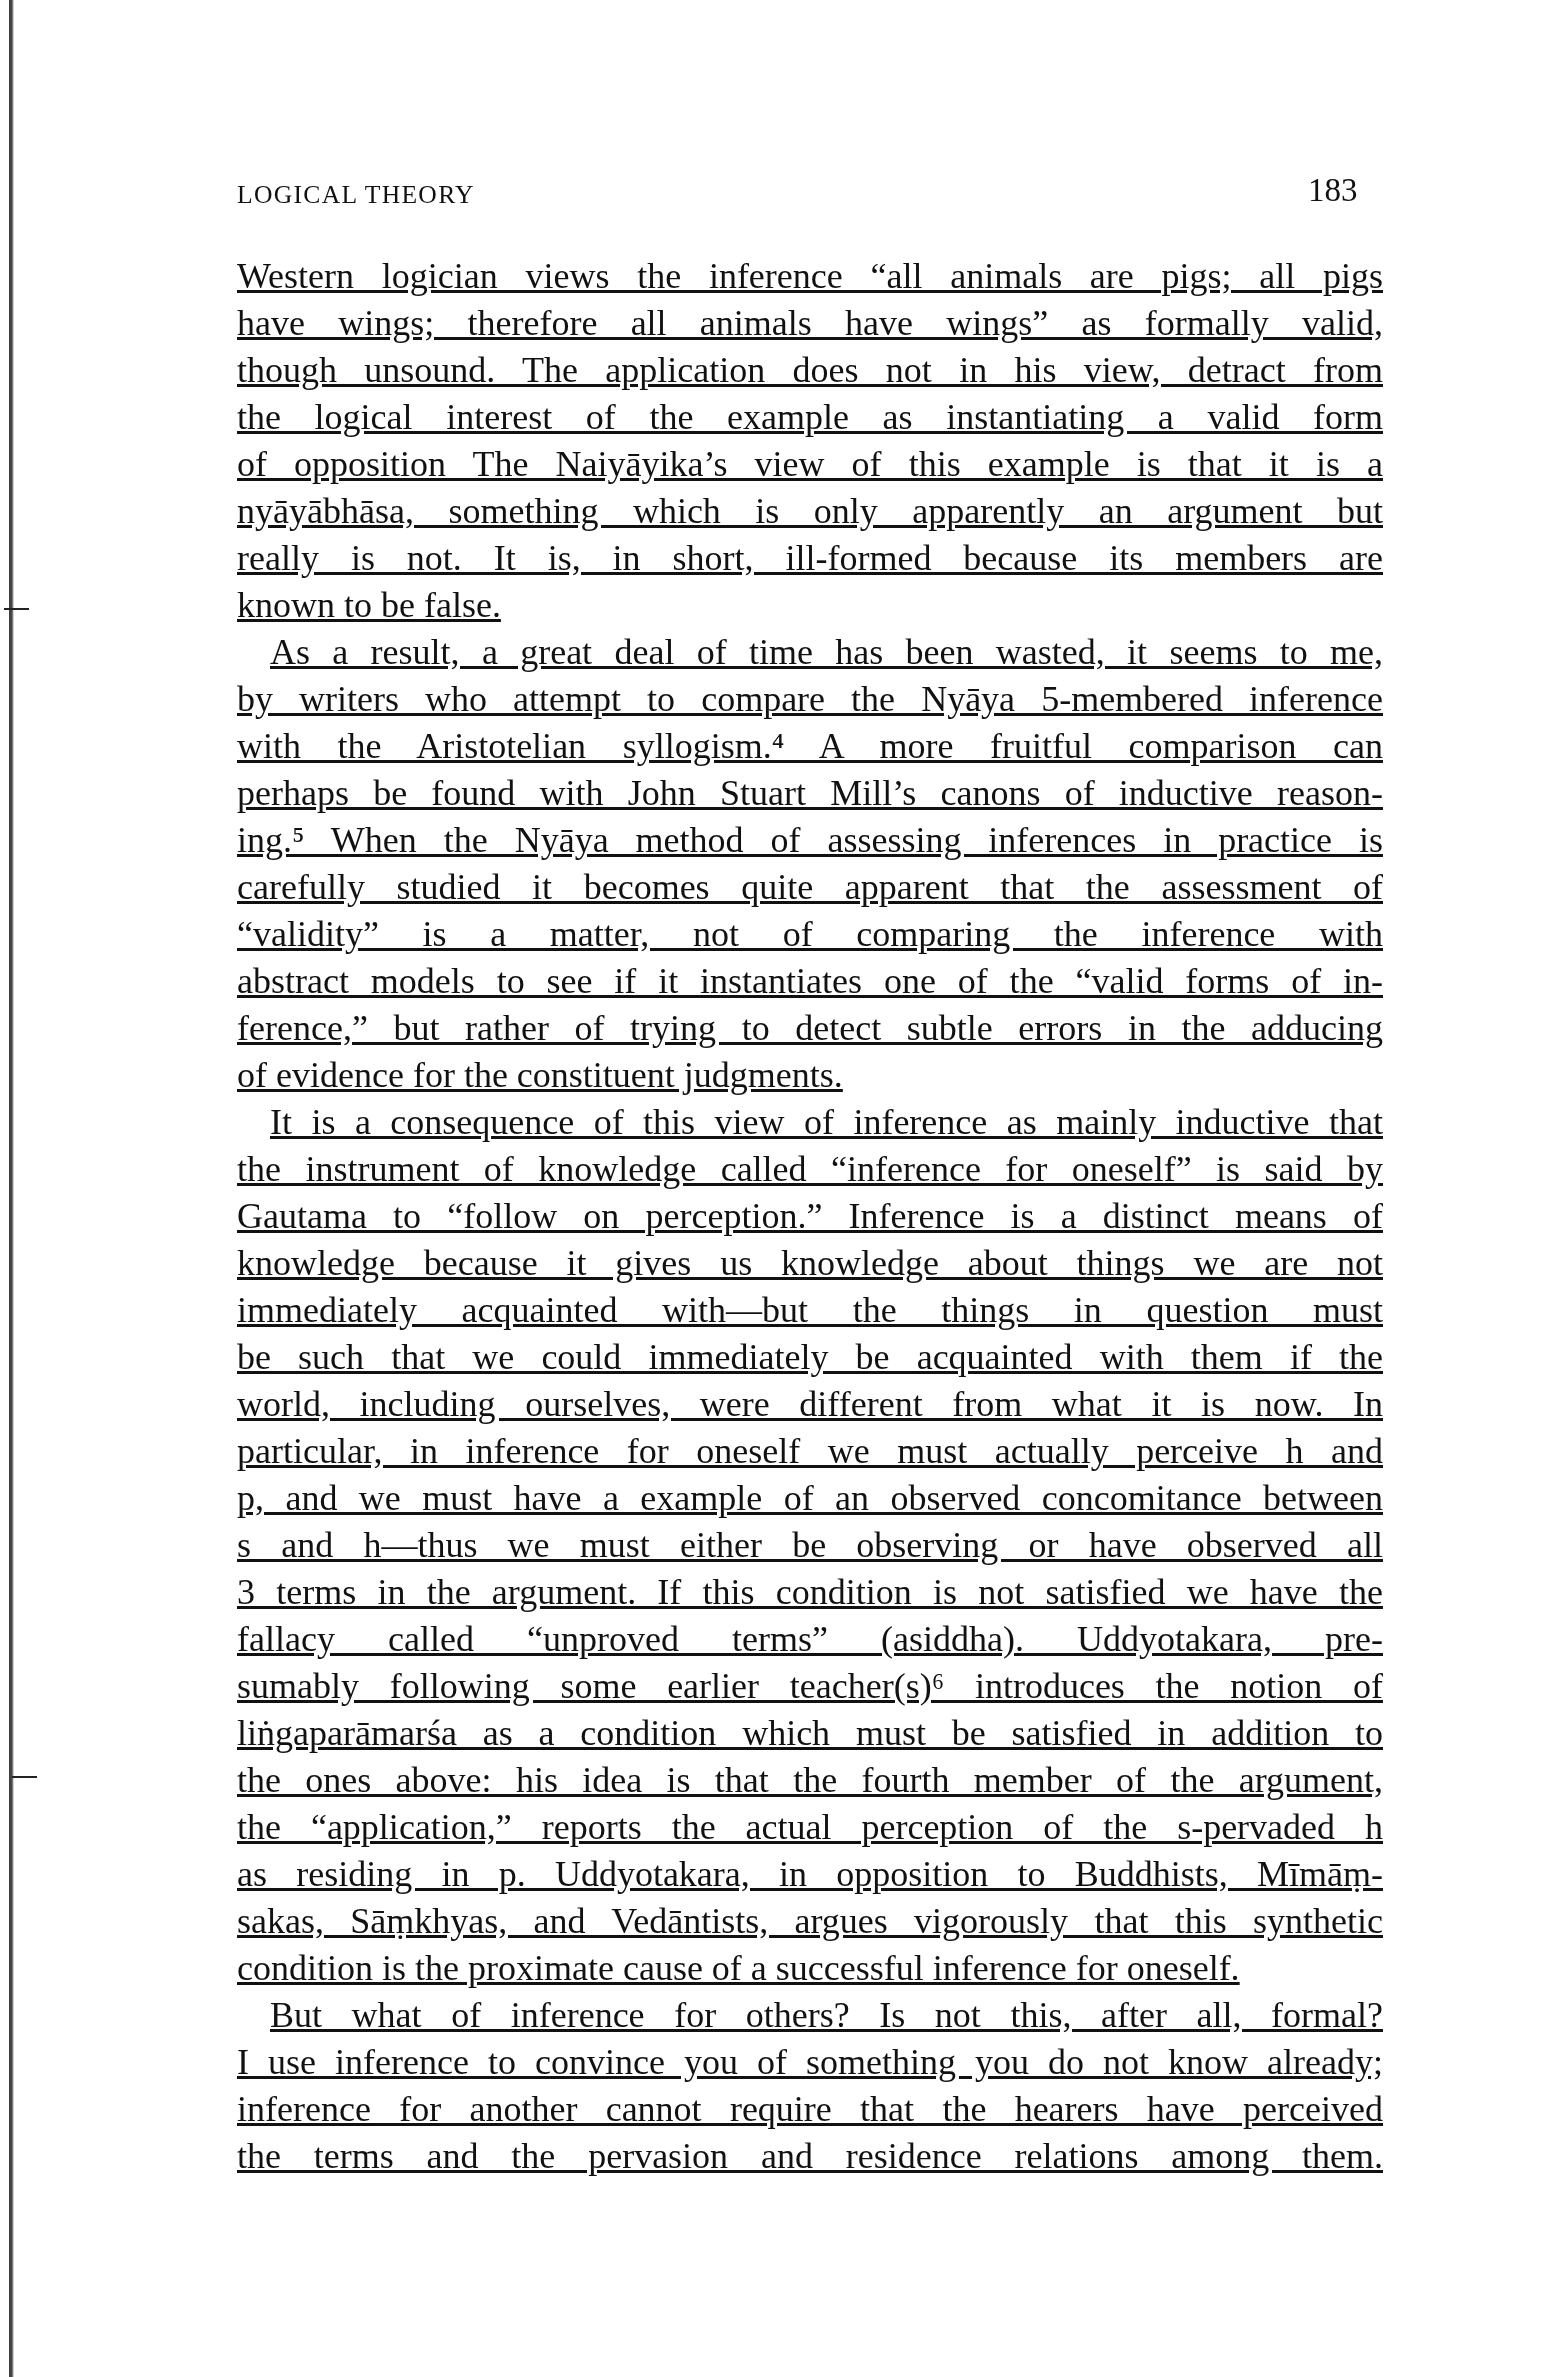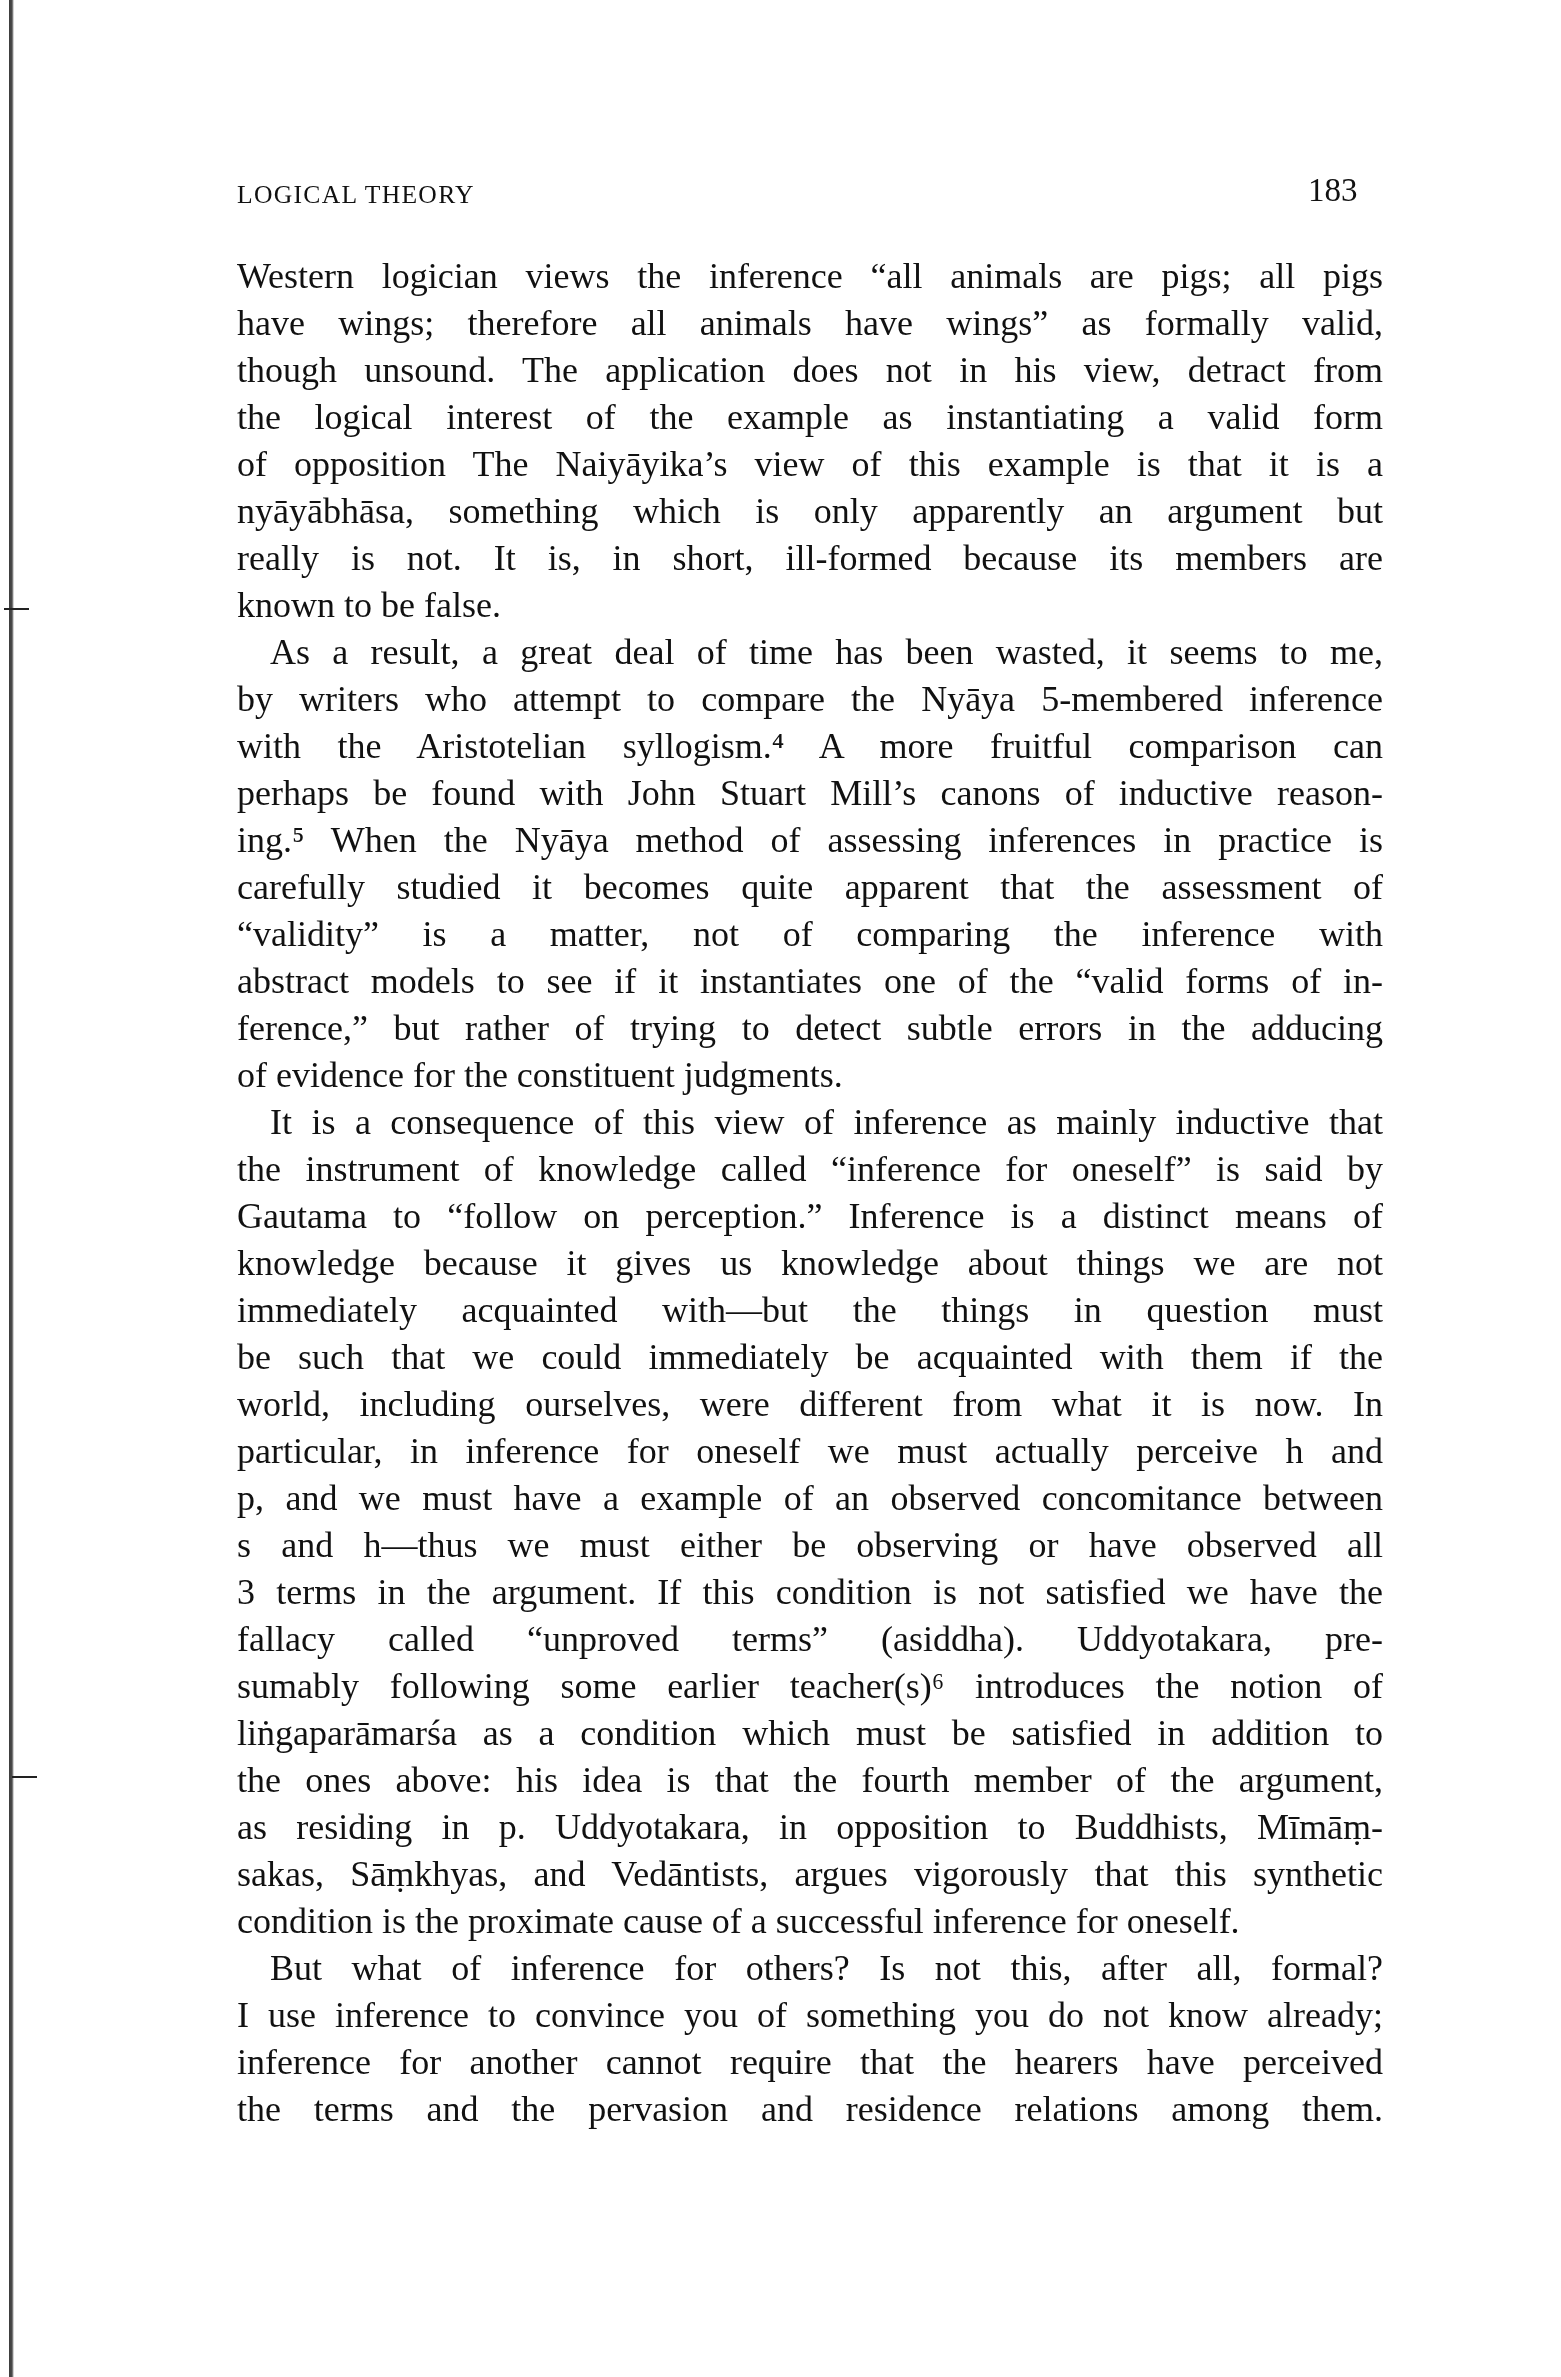--- a/index.html
+++ b/index.html
@@ -65,20 +65,21 @@
     }
     .line {
       display: block;
       font-size: 36px;
       line-height: 47px;
       height: 47px;
       white-space: nowrap;
       text-align: justify;
       text-align-last: justify;
       overflow: visible;
+      text-decoration: underline;
     }
     .line.indent {
       padding-left: 33px;
       box-sizing: border-box;
     }
     .line.last {
       text-align-last: left;
     }
   </style>
 </head>
@@ -130,20 +131,21 @@
       <span class="line">be such that we could immediately be acquainted with them if the</span>
       <span class="line">world, including ourselves, were different from what it is now. In</span>
       <span class="line">particular, in inference for oneself we must actually perceive h and</span>
       <span class="line">p, and we must have a example of an observed concomitance between</span>
       <span class="line">s and h—thus we must either be observing or have observed all</span>
       <span class="line">3 terms in the argument. If this condition is not satisfied we have the</span>
       <span class="line">fallacy called “unproved terms” (asiddha). Uddyotakara, pre-</span>
       <span class="line">sumably following some earlier teacher(s)⁶ introduces the notion of</span>
       <span class="line">liṅgaparāmarśa as a condition which must be satisfied in addition to</span>
       <span class="line">the ones above: his idea is that the fourth member of the argument,</span>
+      <span class="line">the “application,” reports the actual perception of the s-pervaded h</span>
       <span class="line">as residing in p. Uddyotakara, in opposition to Buddhists, Mīmāṃ-</span>
       <span class="line">sakas, Sāṃkhyas, and Vedāntists, argues vigorously that this synthetic</span>
       <span class="line last">condition is the proximate cause of a successful inference for oneself.</span>
     </div>
 
     <div class="paragraph">
       <span class="line indent">But what of inference for others? Is not this, after all, formal?</span>
       <span class="line">I use inference to convince you of something you do not know already;</span>
       <span class="line">inference for another cannot require that the hearers have perceived</span>
       <span class="line">the terms and the pervasion and residence relations among them.</span>

